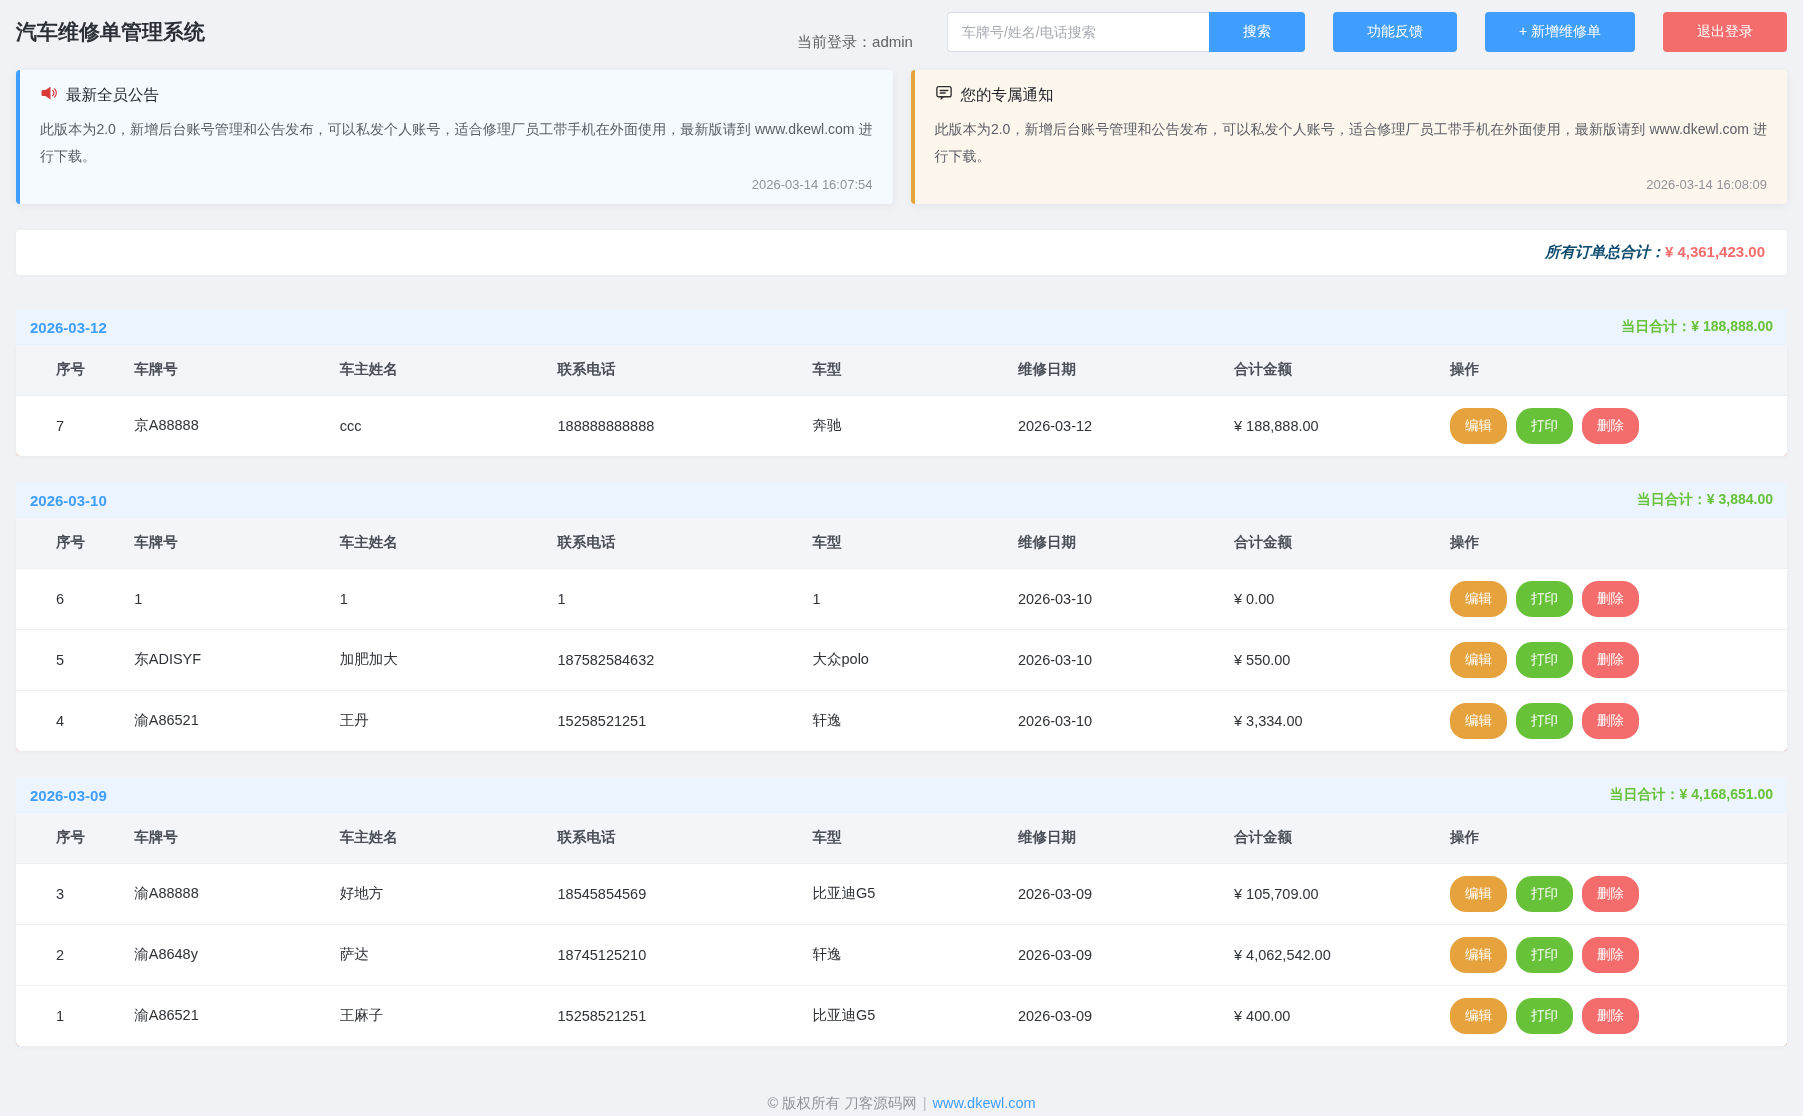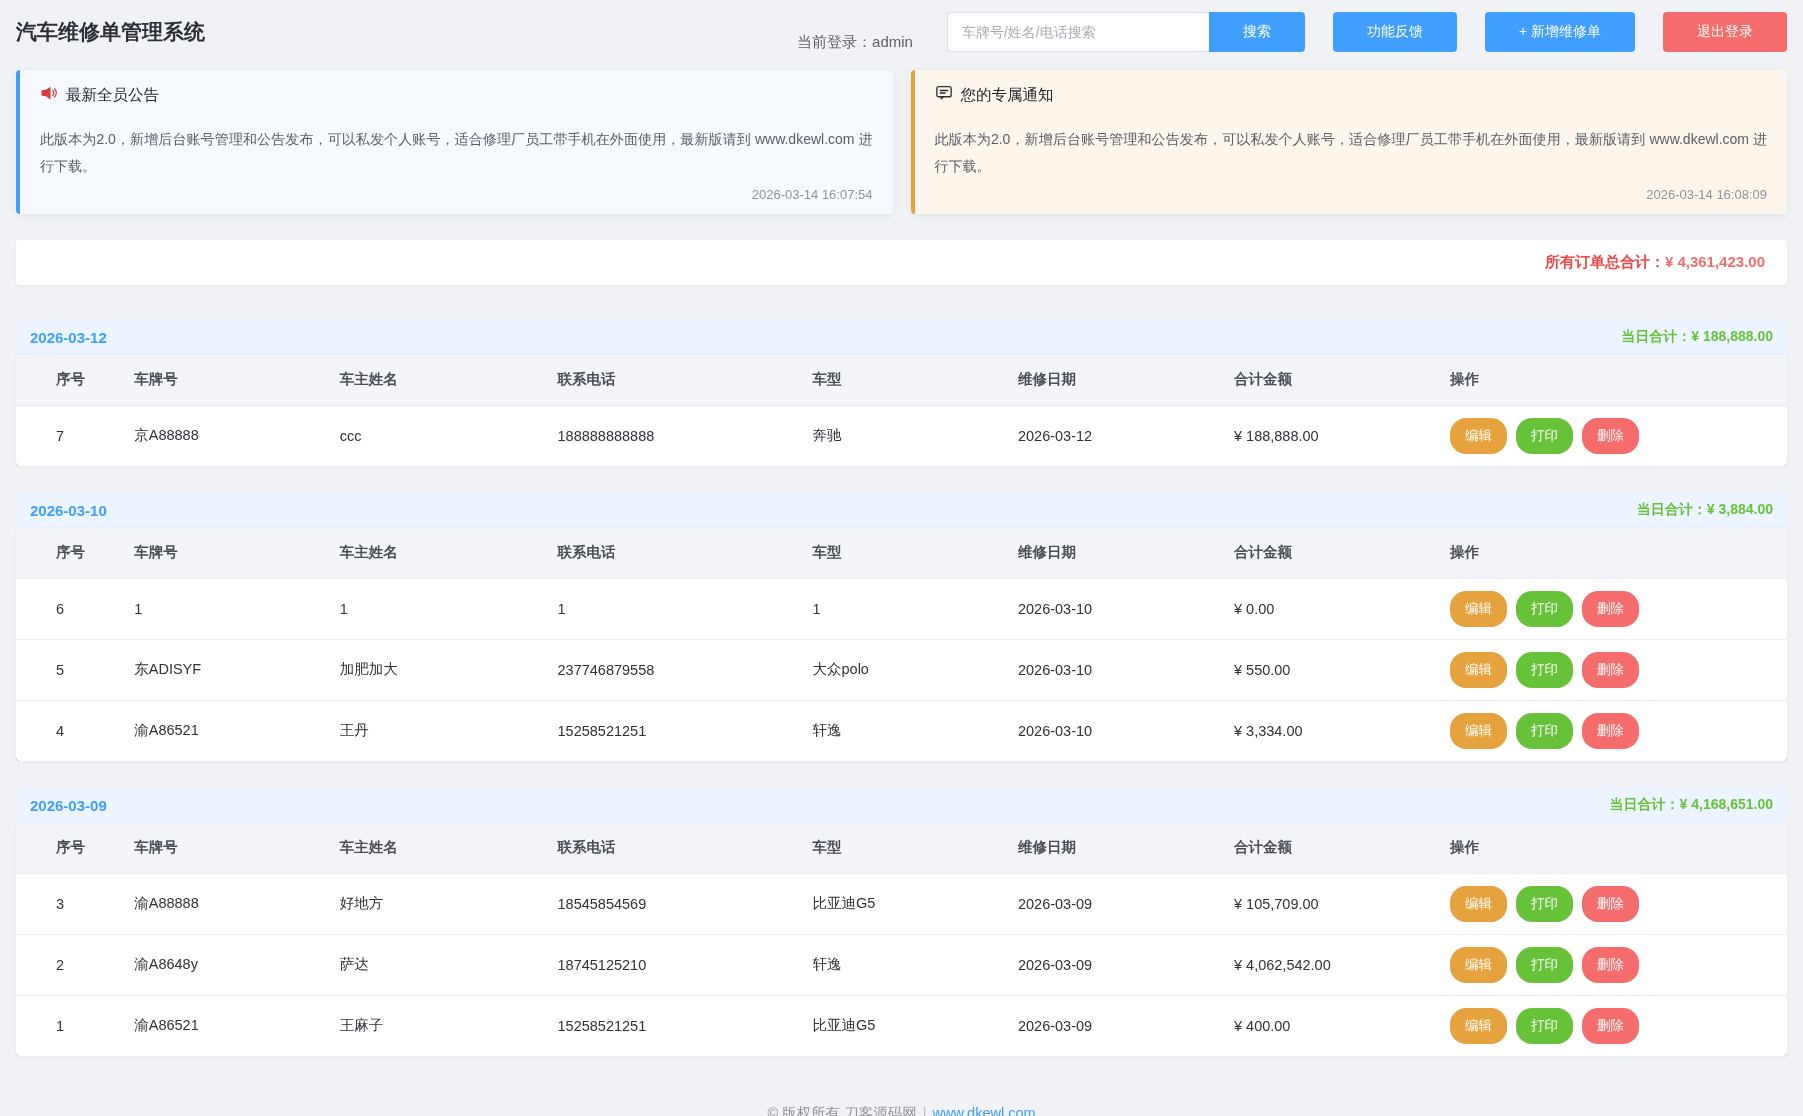--- a/index.html
+++ b/index.html
@@ -23,26 +23,26 @@
   .btn-search { border-radius: 0 4px 4px 0; }
   .btn-blue { background: #409eff; }
   .btn-red { background: #f56c6c; }
 
   
   .notices { display: flex; gap: 18px; margin: 6px 16px 26px; }
   .notice { flex: 1; border-radius: 4px; padding: 14px 20px 8px; box-shadow: 0 2px 10px rgba(0,0,0,0.06); }
   .notice-info { background: #f4faff; border-left: 4px solid #409eff; }
   .notice-warn { background: #fdf6ec; border-left: 4px solid #e6a23c; }
   .notice-title { display: flex; align-items: center; gap: 8px; font-weight: normal; font-size: 15.5px; color: #1f2329; }
-  .notice-body { margin-top: 20px; font-size: 14px; color: #5a5e66; line-height: 1.9; text-align: justify; }
+  .notice-body { margin-top: 10px; font-size: 14px; color: #5a5e66; line-height: 1.9; text-align: justify; }
   .notice-time { text-align: right; color: #909399; font-size: 13px; margin-top: 8px; padding-bottom: 4px; }
 
   
   .summary-bar { background: #fff; border-radius: 4px; margin: 0 16px 34px; padding: 13px 22px; text-align: right; font-size: 15px; box-shadow: 0 1px 4px rgba(0,0,0,0.04); }
-  .summary-label { color: #ef4444; font-weight: bold; }
+  .summary-label { color: #0c4a6e; font-weight: bold; font-style: italic; }
   .summary-amount { color: #f56c6c; font-weight: bold; }
 
   
   .section { margin: 0 16px 26px; }
   .section-head { background: #ecf5ff; border-radius: 4px 4px 0 0; display: flex; justify-content: space-between; align-items: center; padding: 9px 14px; }
   .day-date { color: #409eff; font-weight: bold; font-size: 15px; }
   .day-total { color: #67c23a; font-weight: bold; font-size: 14px; }
   .table-card { background: #c2410c; border-radius: 0 0 4px 4px; overflow: hidden; box-shadow: 0 1px 4px rgba(0,0,0,0.04); }
   table.orders { width: 100%; border-collapse: collapse; }
   table.orders th { background: #f3f5f9; text-align: left; font-size: 14.5px; color: #4a4f57; font-weight: bold; height: 50px; padding: 0 12px; }
@@ -193,21 +193,21 @@
               <td>1</td>
               <td>1</td>
               <td>2026-03-10</td>
               <td>¥ 0.00</td>
               <td><button class="action-btn action-edit">编辑</button><button class="action-btn action-print">打印</button><button class="action-btn action-delete">删除</button></td>
             </tr>
             <tr>
               <td>5</td>
               <td>东ADISYF</td>
               <td>加肥加大</td>
-              <td>237746879558</td>
+              <td>187582584632</td>
               <td>大众polo</td>
               <td>2026-03-10</td>
               <td>¥ 550.00</td>
               <td><button class="action-btn action-edit">编辑</button><button class="action-btn action-print">打印</button><button class="action-btn action-delete">删除</button></td>
             </tr>
             <tr>
               <td>4</td>
               <td>渝A86521</td>
               <td>王丹</td>
               <td>15258521251</td>

